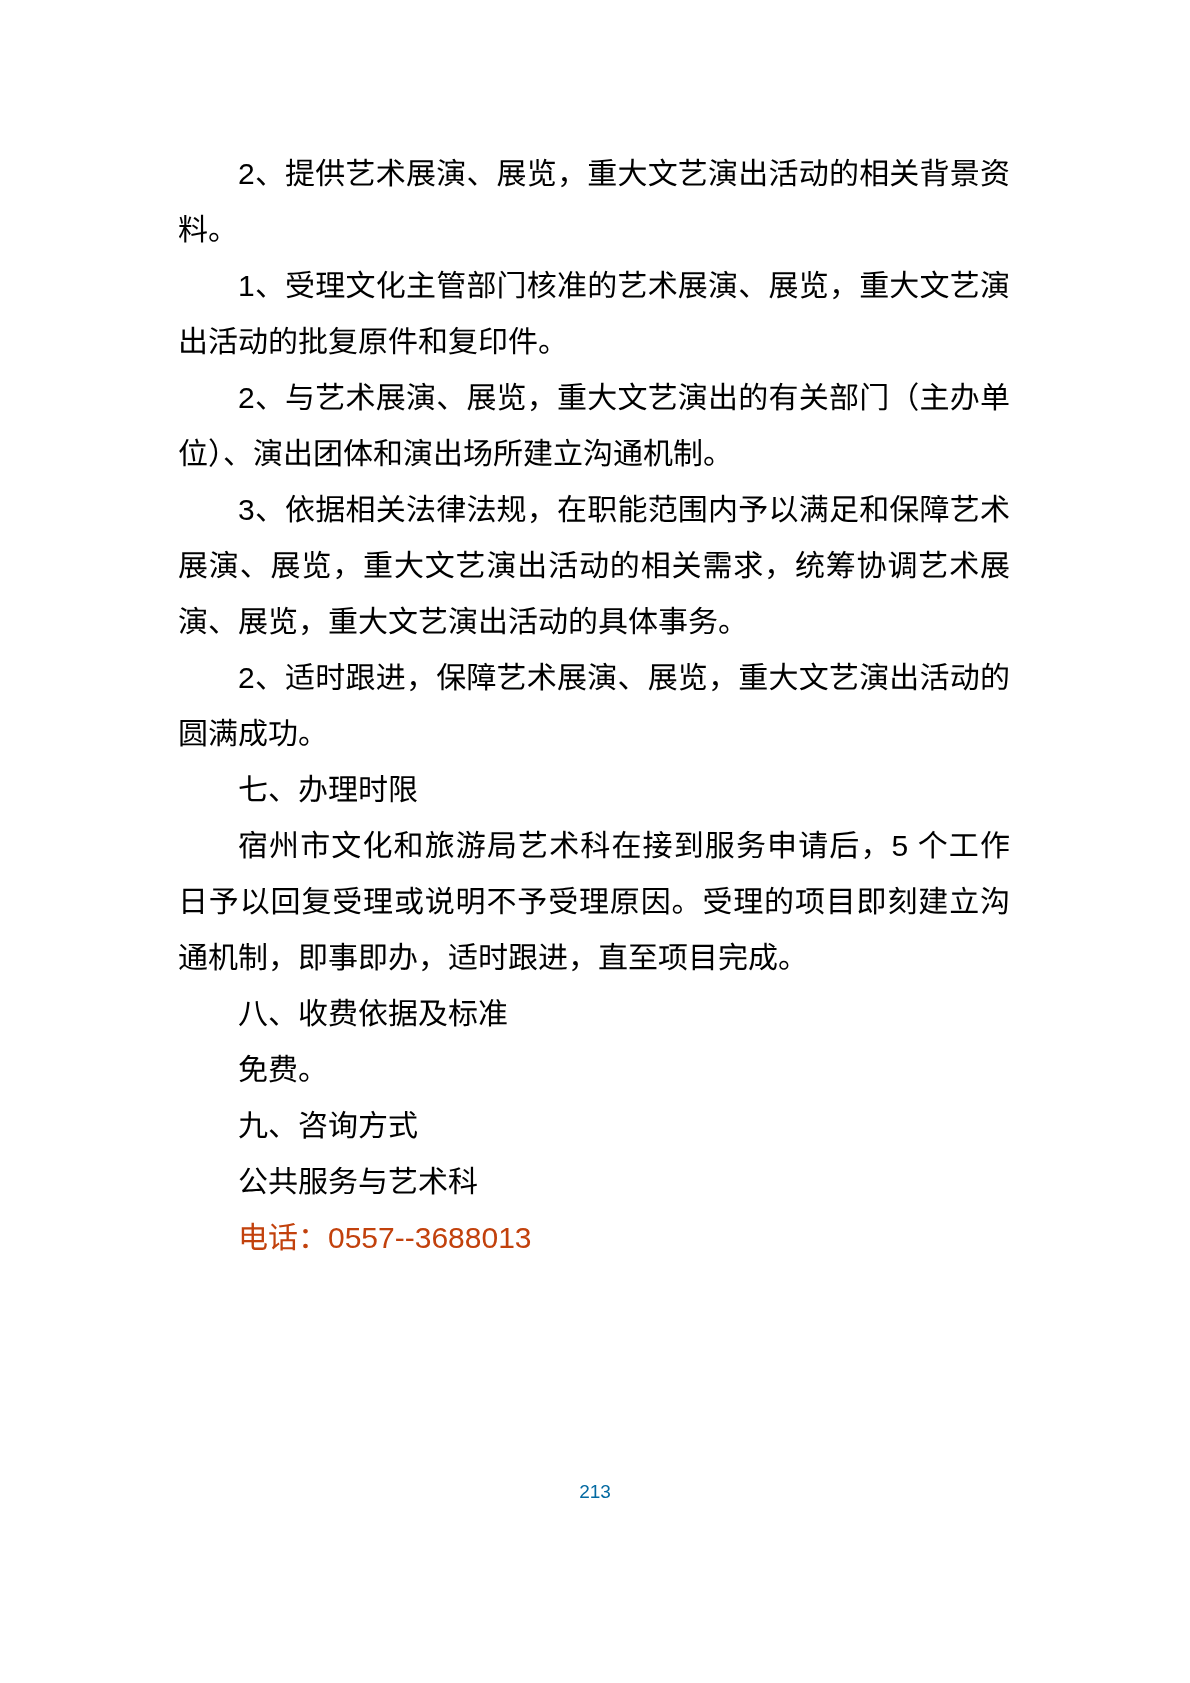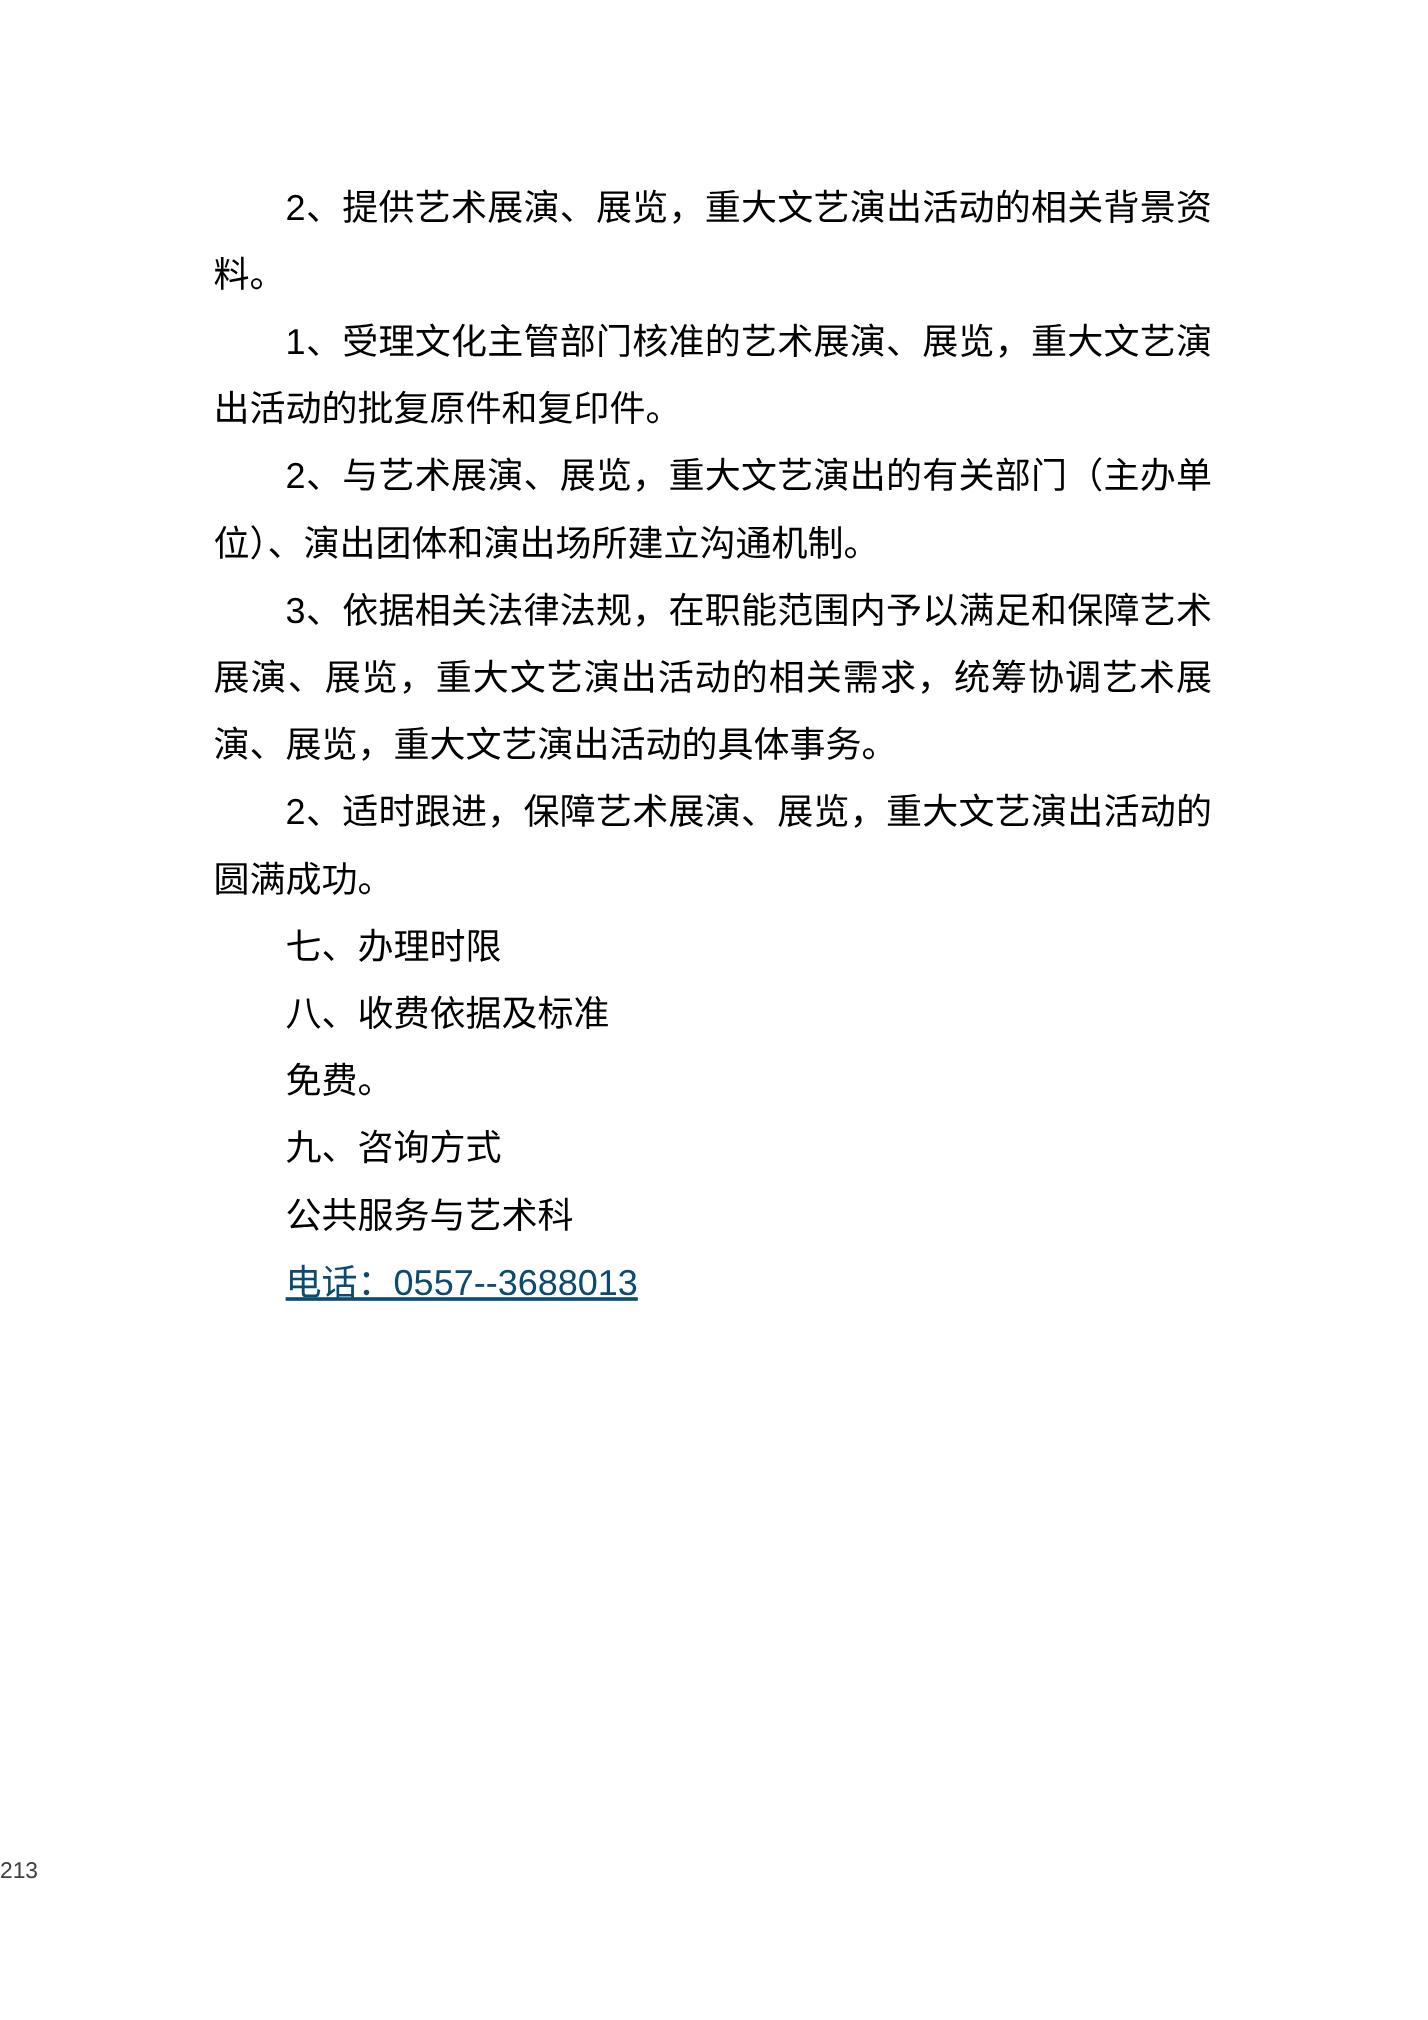--- a/index.html
+++ b/index.html
@@ -31,45 +31,46 @@
     text-align: justify;
     letter-spacing: 0;
   }
   .doc-body p {
     margin: 0;
     padding: 0;
     text-indent: 2em;
     word-break: break-all;
   }
   .doc-body p.phone-line {
-    color: #0c4a6e;
-    text-decoration: underline;
+    color: #c2410c;
   }
   .page-number {
     position: absolute;
-    top: 1548px;
+    top: 1480px;
     left: 0;
     width: 100%;
+    text-align: center;
     font-size: 19px;
     line-height: 24px;
-    color: #404040;
+    color: #0369a1;
   }
 </style>
 </head>
 <body>
 
 <div class="page">
 
   <div class="doc-body">
     <p>2、提供艺术展演、展览，重大文艺演出活动的相关背景资料。</p>
     <p>1、受理文化主管部门核准的艺术展演、展览，重大文艺演出活动的批复原件和复印件。</p>
     <p>2、与艺术展演、展览，重大文艺演出的有关部门（主办单位）、演出团体和演出场所建立沟通机制。</p>
     <p>3、依据相关法律法规，在职能范围内予以满足和保障艺术展演、展览，重大文艺演出活动的相关需求，统筹协调艺术展演、展览，重大文艺演出活动的具体事务。</p>
     <p>2、适时跟进，保障艺术展演、展览，重大文艺演出活动的圆满成功。</p>
     <p>七、办理时限</p>
+    <p>宿州市文化和旅游局艺术科在接到服务申请后，5 个工作日予以回复受理或说明不予受理原因。受理的项目即刻建立沟通机制，即事即办，适时跟进，直至项目完成。</p>
     <p>八、收费依据及标准</p>
     <p>免费。</p>
     <p>九、咨询方式</p>
     <p>公共服务与艺术科</p>
     <p class="phone-line">电话：0557--3688013</p>
   </div>
 
   <div class="page-number">213</div>
 
 </div>

